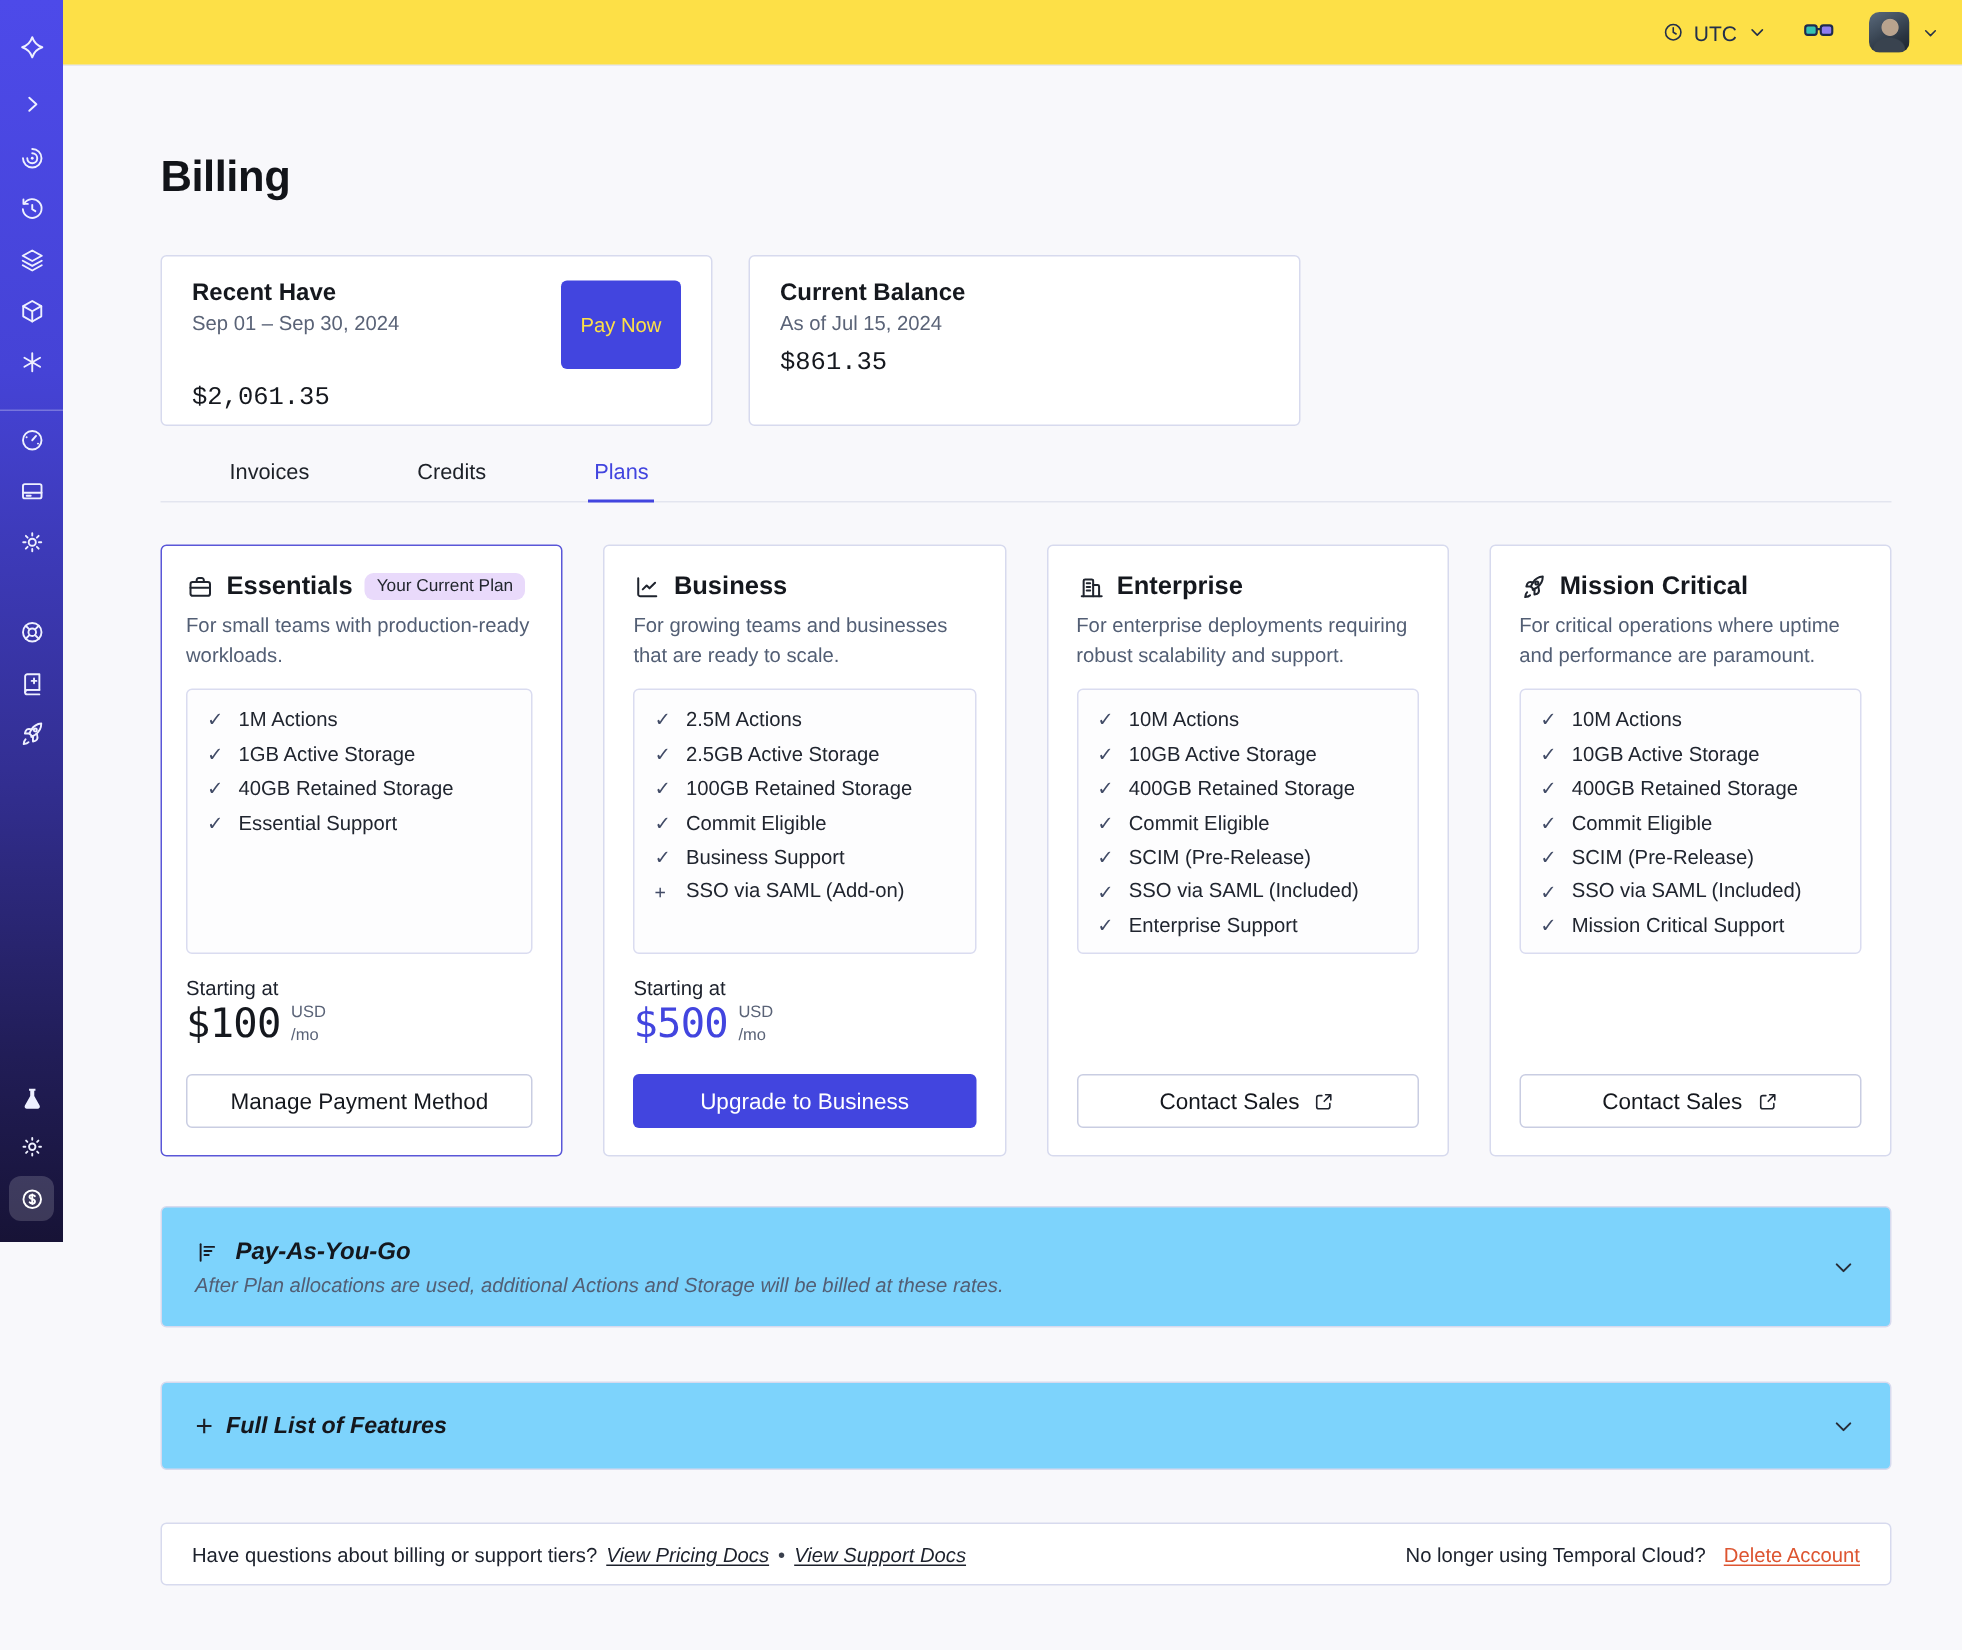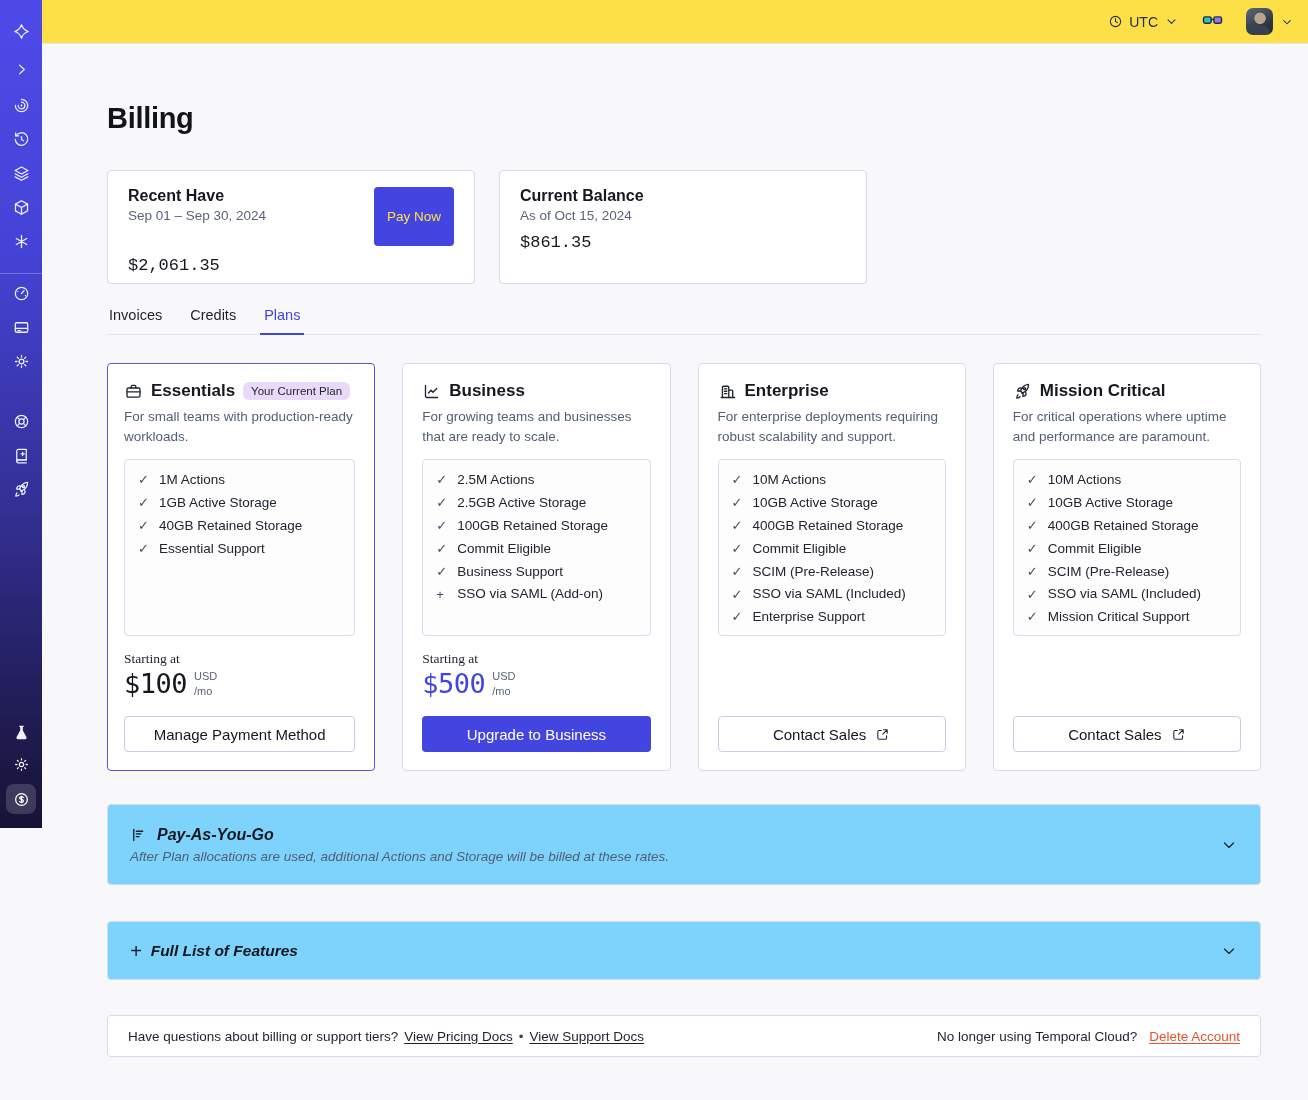--- a/index.html
+++ b/index.html
@@ -48,38 +48,38 @@
   
   .summary-row { display:flex; gap:24px; margin-top:35px; }
   .scard { width:368px; height:114px; background:#fff; border:1px solid #d7daee; border-radius:4px; padding:16px 20px; }
   .scard-head { display:flex; justify-content:space-between; align-items:flex-start; }
   .scard-title { font-size:16px; font-weight:600; color:#15181e; }
   .scard-sub { font-size:13.5px; color:#5a6377; margin-top:3px; }
   .scard-amount { margin-top:10px; font-family:Liberation Mono, monospace; font-size:17px; color:#15181e; }
   .btn-paynow { background:#4245df; color:#fde047; border:none; border-radius:4px; font-size:13.5px; padding:22px 13px; font-family:inherit; }
   
   .tabs { display:flex; gap:24px; margin-top:23px; border-bottom:1px solid #e3e5ef; }
-  .tab { font-size:14.5px; color:#1d2128; padding:0 2px 11px; position:relative; }
+  .tab { font-size:14.5px; color:#1d2128; padding:0 2px 11px; position:relative;margin-left:44px; }
   .tab.active { color:#4245df; }
   .tab.active::after { content:""; position:absolute; left:-2px; right:-2px; bottom:-1px; height:2px; background:#4245df; }
   
   .plans { display:grid; grid-template-columns:repeat(4,1fr); gap:27px; margin-top:28px; }
   .plan { background:#fff; border:1px solid #d7daee; border-radius:4px; padding:17px 19px 18px; height:408px; display:flex; flex-direction:column; }
   .plan.current { border-color:#5a57d8;padding-left:16px; }
   .plan-head { display:flex; align-items:center; gap:8px; }
   .plan-head svg { width:19px; height:19px; stroke:#1f242e; fill:none; stroke-width:1.7; stroke-linecap:round; stroke-linejoin:round; flex:none; }
   .plan-name { font-size:17px; font-weight:600; color:#15181e; white-space:nowrap; }
   .badge { font-size:11.5px; background:#e9dafb; color:#22262e; padding:3px 8px; border-radius:6px; white-space:nowrap; }
   .plan-desc { margin-top:6px; font-size:13.5px; line-height:1.45; color:#525e74; }
   .fbox { margin-top:13px; border:1px solid #dadcf0; background:#fdfdfe; border-radius:4px; padding:13px 6px 10px 13px; height:177px; }
   .fbox ul { list-style:none; }
   .fbox li { display:flex; gap:9px; font-size:13.5px; color:#20252f; margin-bottom:8px; line-height:1.1; align-items:center; }
   .fbox .glyph { color:#414b66; font-size:13px; width:12px; flex:none; }
   .price-wrap { margin-top:15px; }
-  .starting { font-size:13.5px; font-weight:500; color:#1b202b;font-family:Liberation Serif, serif; }
+  .starting { font-size:13.5px; font-weight:500; color:#1b202b; }
   .price-row { display:flex; align-items:center; margin-top:1px; }
   .price { font-family:"DejaVu Sans Mono",monospace; font-size:27px; color:#15181e; letter-spacing:-.5px; }
   .price.accent { color:#4245df; }
   .cur-block { margin-left:7px; font-size:11px; color:#5a6377; line-height:1.3; }
   .plan-action { margin-top:auto; }
   .btn { width:100%; height:36px; border-radius:4px; font-size:15px; font-family:inherit; display:flex; align-items:center; justify-content:center; gap:9px; }
   .btn-outline { background:#fff; border:1px solid #c9cde2; color:#15181e; }
   .btn-primary { background:#4245df; border:none; color:#fff; }
   .btn svg { width:15px; height:15px; stroke:#20242e; fill:none; stroke-width:1.7; stroke-linecap:round; stroke-linejoin:round; }
   
@@ -89,21 +89,21 @@
   .acc-title-row svg { width:18px; height:18px; stroke:#171b23; fill:none; stroke-width:1.7; stroke-linecap:round; stroke-linejoin:round; }
   .acc-title { font-size:16px; font-weight:600; color:#14171d; }
   .acc-sub { margin-top:5px; font-size:13.5px; color:#525e74; }
   .acc-chev { width:18px; height:18px; stroke:#272c36; fill:none; stroke-width:1.8; stroke-linecap:round; stroke-linejoin:round; flex:none; }
   .acc-full { margin-top:36px; height:59px; padding:0 22px; }
   .plus-glyph { font-size:20px; font-weight:400; color:#1b1f28; line-height:1; }
   .acc-full .acc-title { font-size:15.5px; }
   
   .footer { margin-top:35px; height:42px; background:#fff; border:1px solid #d7daee; border-radius:4px; display:flex; align-items:center; justify-content:space-between; padding:0 20px; font-size:13.5px; }
   .footer .left, .footer .right { display:flex; align-items:center; gap:6px; color:#1c212c; }
-  .flink { color:#1c212c; text-decoration:underline; text-underline-offset:2px; }
+  .flink { color:#1c212c; text-decoration:underline; text-underline-offset:2px;font-style:italic; }
   .bullet { color:#3a404d; }
   .dlink { color:#dd5531; text-decoration:underline; text-underline-offset:2px; margin-left:6px; }
 </style>
 </head>
 <body>
 
 <nav class="sidebar">
   <span class="sic mb18">
     <svg viewBox="0 0 24 24">
         <path d="M12 3.5c1.2 3.8 4.7 7.3 8.5 8.5-3.8 1.2-7.3 4.7-8.5 8.5-1.2-3.8-4.7-7.3-8.5-8.5 3.8-1.2 7.3-4.7 8.5-8.5z"></path>
@@ -248,21 +248,21 @@
             <div class="scard-sub">Sep 01 – Sep 30, 2024</div>
           </div>
           <button class="btn-paynow">Pay Now</button>
         </div>
         <div class="scard-amount">$2,061.35</div>
       </section>
       <section class="scard">
         <div class="scard-head">
           <div>
             <div class="scard-title">Current Balance</div>
-            <div class="scard-sub">As of Oct 15, 2024</div>
+            <div class="scard-sub">As of Jul 15, 2024</div>
           </div>
         </div>
         <div class="scard-amount">$861.35</div>
       </section>
     </div>
 
     <div class="tabs">
       <span class="tab">Invoices</span>
       <span class="tab">Credits</span>
       <span class="tab active">Plans</span>

